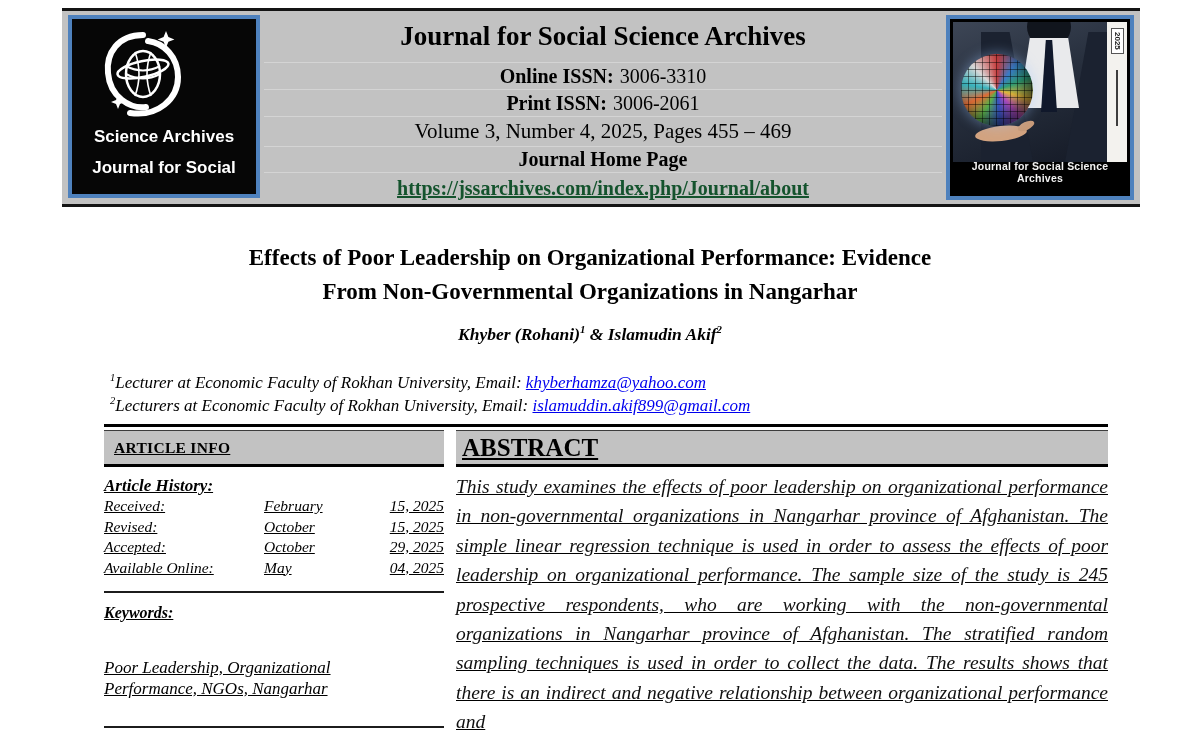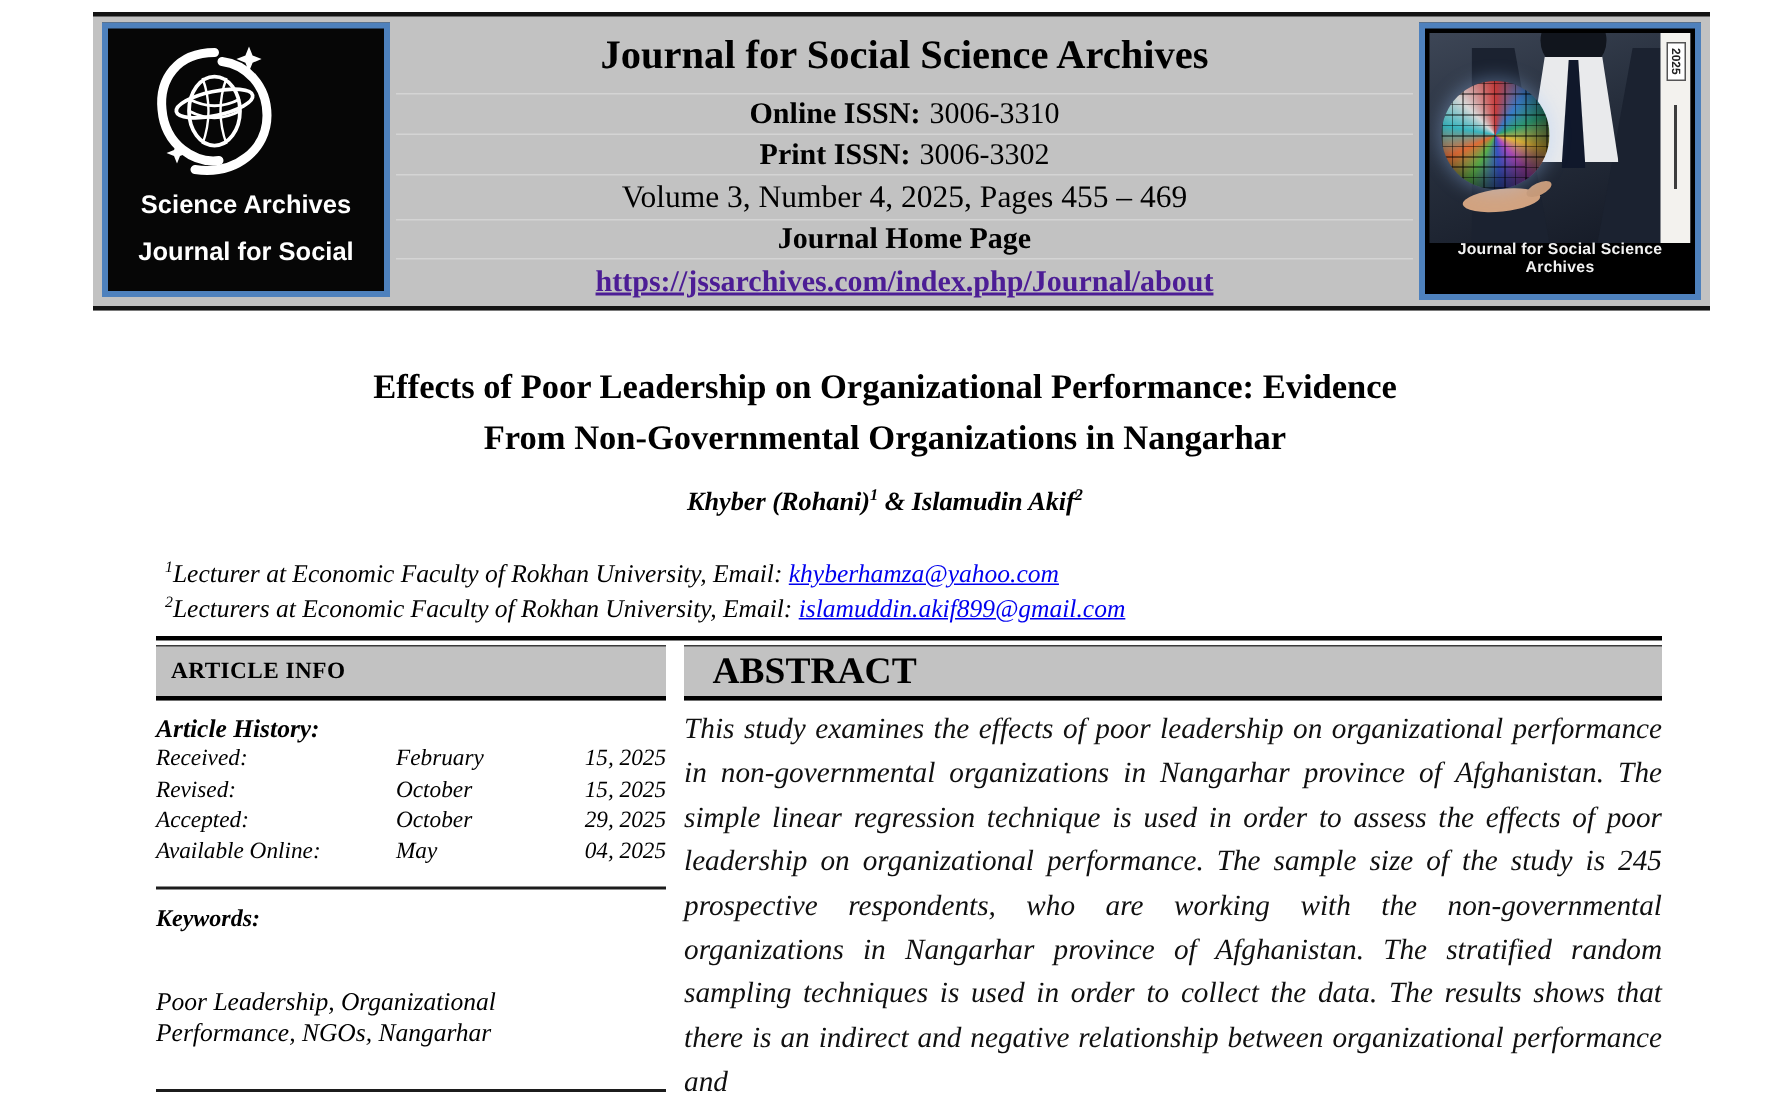--- a/index.html
+++ b/index.html
@@ -19,21 +19,21 @@
   .m-center { flex:1 1 auto; display:flex; flex-direction:column; text-align:center; min-width:0; }
   .m-row { border-top:1px solid #d4d4d4; display:flex; align-items:center; justify-content:center; }
   .m-row:first-child { border-top:none; }
   .m-title { height:52px; font-size:27px; font-weight:bold; }
   .m-issn  { height:27px; font-size:20px; }
   .m-vol   { height:30px; font-size:21px; }
   .m-jhp   { height:27px; font-size:20px; font-weight:bold; }
   .m-link-row { height:32px; }
   .b { font-weight:bold; }
   .gap { display:inline-block; width:6px; }
-  a.link { color:#4c1d95; font-weight:bold; font-size:20px; }
+  a.link { color:#14532d; font-weight:bold; font-size:20px; }
 
   .cover-box { flex:none; width:188px; height:185px; margin:4px 6px 4px 4px;
                border:4px solid #4e81bd; background:#000; position:relative; overflow:hidden; }
   .cover-photo { position:absolute; left:3px; top:3px; right:3px; height:140px;
                  background:linear-gradient(160deg,#3d4656 0%, #262e3c 45%, #131824 100%);
                  overflow:hidden; }
   .cv-head { position:absolute; left:74px; top:-16px; width:44px; height:42px; border-radius:50%;
              background:#11151d; }
   .cv-shirt { position:absolute; left:66px; top:16px; width:60px; height:70px; background:#e9eaec;
               clip-path:polygon(18% 0, 82% 0, 100% 100%, 0 100%); }
@@ -68,28 +68,28 @@
                    line-height:34px; }
   .authors { margin-top:15px; text-align:center; font-size:17.5px; font-weight:bold;font-style:italic; }
   sup { font-size:62%; vertical-align:super; line-height:0; }
   .footnotes { margin:26px 0 0 110px; font-style:italic; font-size:17px; line-height:23px; }
   a.email { color:#0000ee; text-decoration:underline; font-style:italic; }
 
   .thick-rule { margin:7px 0 0 104px; width:1004px; height:4px;
                 border-top:3px solid #000; }
 
   
-  .info-table { margin:2px 0 0 104px; width:1004px; display:flex; }
+  .info-table { margin:2px 0 0 104px; width:1004px; display:flex;text-decoration:underline; }
   .col-left { width:340px; flex:none; }
   .col-gap { width:12px; flex:none; }
   .col-right { flex:1 1 auto; min-width:0; }
   .cell-head { background:#c2c2c2; border-top:1px solid #3c3c3c; border-bottom:3px solid #000;
                height:37px; display:flex; align-items:center; }
   .left-head { font-size:15.5px; font-weight:bold; padding-left:10px; letter-spacing:.3px; }
-  .right-head { font-size:25px; font-weight:bold; padding-left:19px; }
+  .right-head { font-size:25px; font-weight:bold; padding-left:6px; }
 
   .history-heading { margin-top:9px; font-size:17px; font-weight:bold; font-style:italic; }
   table.history { margin-top:0; width:100%; border-collapse:collapse;
                   font-style:italic; font-size:15.5px; }
   table.history td { padding:0; line-height:20.5px; vertical-align:top; }
   td.h-label { padding-left:6px; width:160px; }
   td.h-month { width:106px; }
   td.h-date  { text-align:right; padding-right:2px; }
   .hr-left { border-top:2px solid #1c1c1c; }
   .hr-1 { margin-top:13px; }
@@ -131,21 +131,21 @@
   <div class="m-center">
     <div class="m-row m-title">Journal for Social Science Archives</div>
     <div class="m-row m-issn">
       <span class="b">Online ISSN:</span>
         <span class="gap"></span>
       <span>3006-3310</span>
     </div>
     <div class="m-row m-issn">
       <span class="b">Print ISSN:</span>
         <span class="gap"></span>
-      <span>3006-3302</span>
+      <span>3006-2061</span>
     </div>
     <div class="m-row m-vol">Volume 3, Number 4, 2025, Pages 455 – 469</div>
     <div class="m-row m-jhp">Journal Home Page</div>
     <div class="m-row m-link-row">
       <a class="link" href="#">https://jssarchives.com/index.php/Journal/about</a>
     </div>
   </div>
 
   <div class="cover-box">
     <div class="cover-photo">

